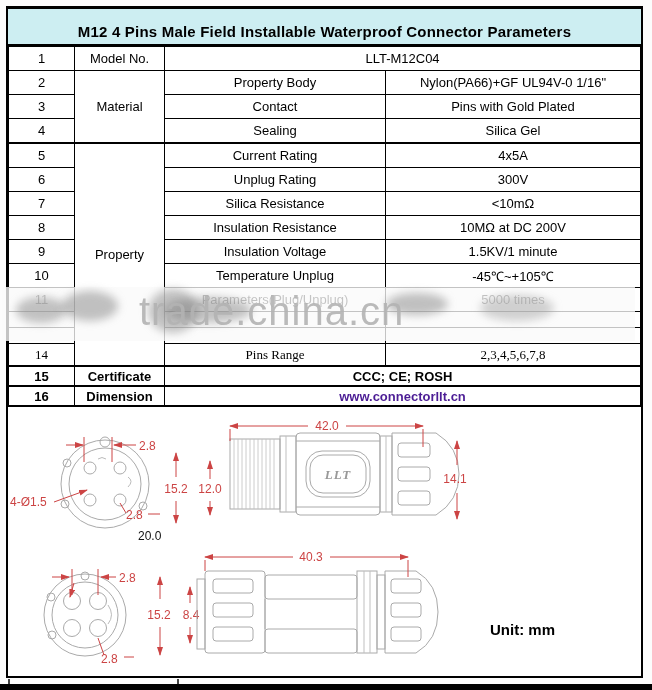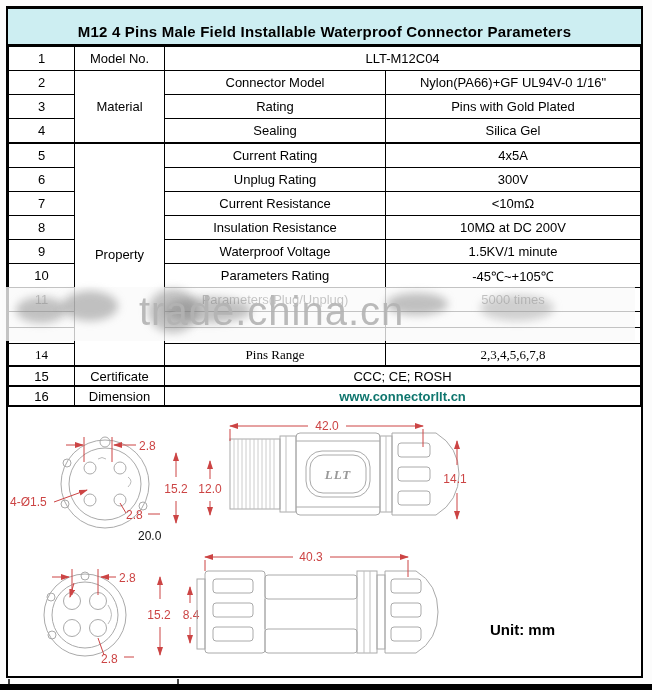--- a/index.html
+++ b/index.html
@@ -17,24 +17,24 @@
     font-weight:bold;font-size:15px;padding-bottom:4px;box-sizing:border-box;
     letter-spacing:0.2px;
   }
   table.spec{
     width:100%;border-collapse:collapse;table-layout:fixed;
     font-size:13px;text-align:center;
   }
   table.spec td{border:1px solid #000;padding:0 2px;height:23px;overflow:hidden;white-space:nowrap;}
   tr.h16 td{height:15px;}
   tr.h22 td{height:21px;font-family:Liberation Serif, serif;}
-  tr.h20 td{height:18px;}
+  tr.h20 td{height:18px;font-weight:bold;}
   tr.thick td{border-top-width:2px;}
   tr.last td{border-bottom-width:2px;}
-  td.link-cell{color:#0f766e;font-weight:bold;}
+  td.link-cell{color:#4c1d95;font-weight:bold;}
   
   .wm-band{
     position:absolute;left:2px;top:287px;width:633px;height:54px;z-index:6;
     background:rgba(250,250,250,0.78);pointer-events:none;
   }
   .wm-text{
     position:absolute;left:137px;top:2px;
     font-size:40px;color:#b3b3b3;opacity:0.9;letter-spacing:1px;
     font-family:"Liberation Sans",sans-serif;
   }
@@ -72,62 +72,62 @@
       </colgroup>
     <tbody>
       <tr>
         <td>1</td>
         <td>Model No.</td>
         <td colspan="2">LLT-M12C04</td>
       </tr>
       <tr>
         <td>2</td>
         <td rowspan="3">Material</td>
-        <td>Connector Model</td>
+        <td>Property Body</td>
         <td>Nylon(PA66)+GF UL94V-0 1/16"</td>
       </tr>
       <tr>
         <td>3</td>
-        <td>Rating</td>
+        <td>Contact</td>
         <td>Pins with Gold Plated</td>
       </tr>
       <tr>
         <td>4</td>
         <td>Sealing</td>
         <td>Silica Gel</td>
       </tr>
       <tr class="thick">
         <td>5</td>
         <td rowspan="10">Property</td>
         <td>Current Rating</td>
         <td>4x5A</td>
       </tr>
       <tr>
         <td>6</td>
         <td>Unplug Rating</td>
         <td>300V</td>
       </tr>
       <tr>
         <td>7</td>
-        <td>Current Resistance</td>
+        <td>Silica Resistance</td>
         <td>&lt;10mΩ</td>
       </tr>
       <tr>
         <td>8</td>
         <td>Insulation Resistance</td>
         <td>10MΩ at DC 200V</td>
       </tr>
       <tr>
         <td>9</td>
-        <td>Waterproof Voltage</td>
+        <td>Insulation Voltage</td>
         <td>1.5KV/1 minute</td>
       </tr>
       <tr>
         <td>10</td>
-        <td>Parameters Rating</td>
+        <td>Temperature Unplug</td>
         <td>-45℃~+105℃</td>
       </tr>
       <tr>
         <td>11</td>
         <td>Parameters(Plug/Unplug)</td>
         <td>5000 times</td>
       </tr>
       <tr class="h16">
         <td></td>
         <td></td>

